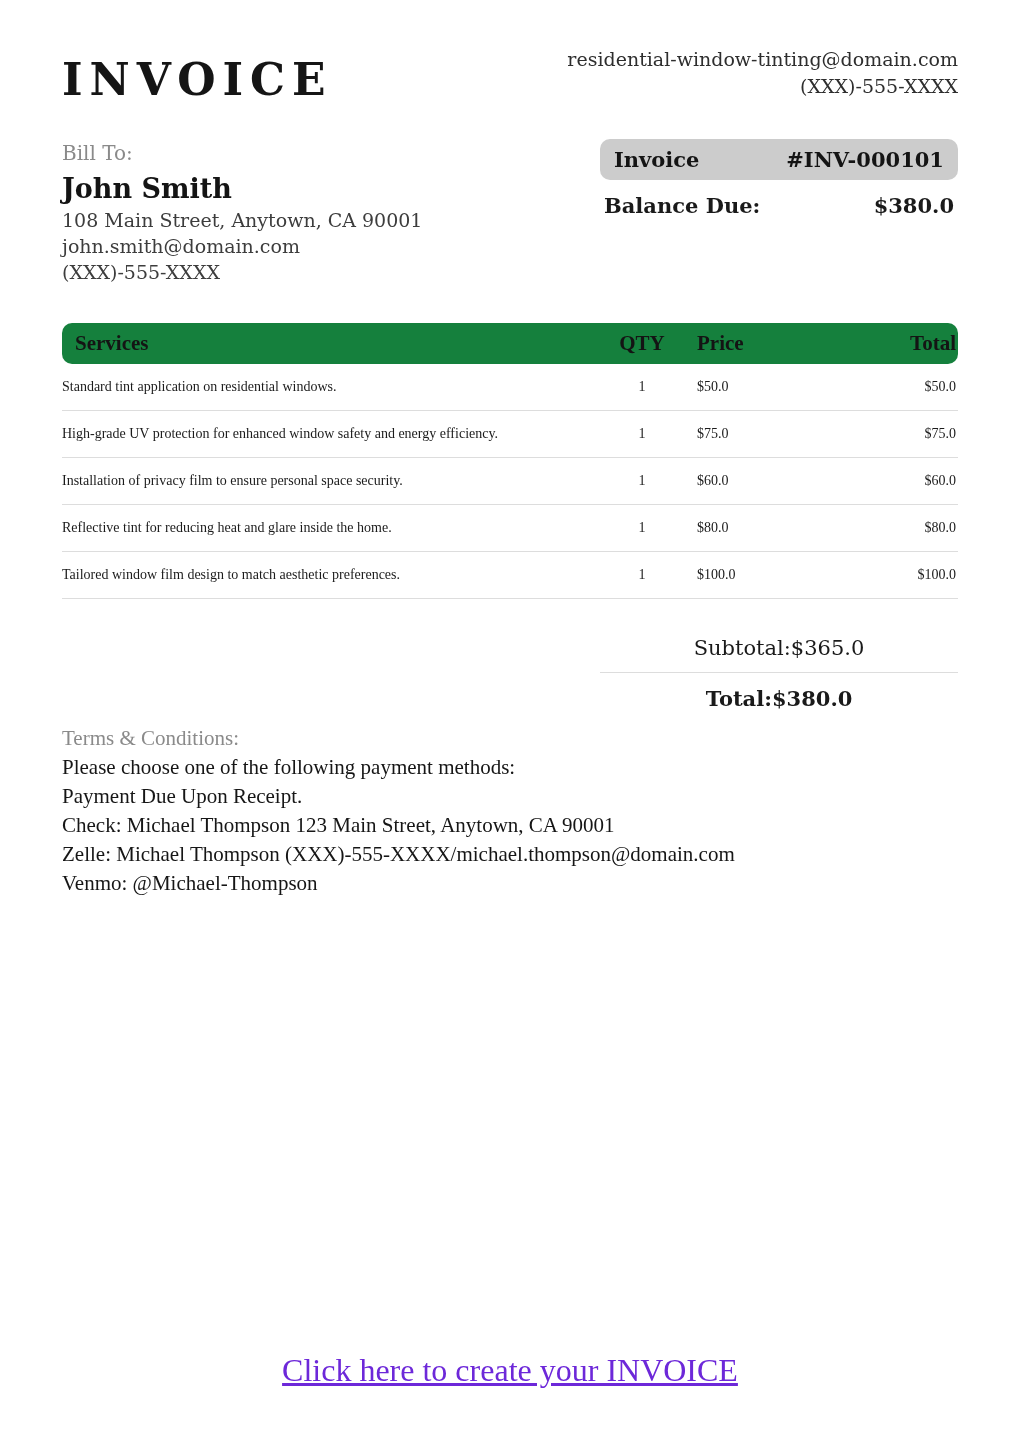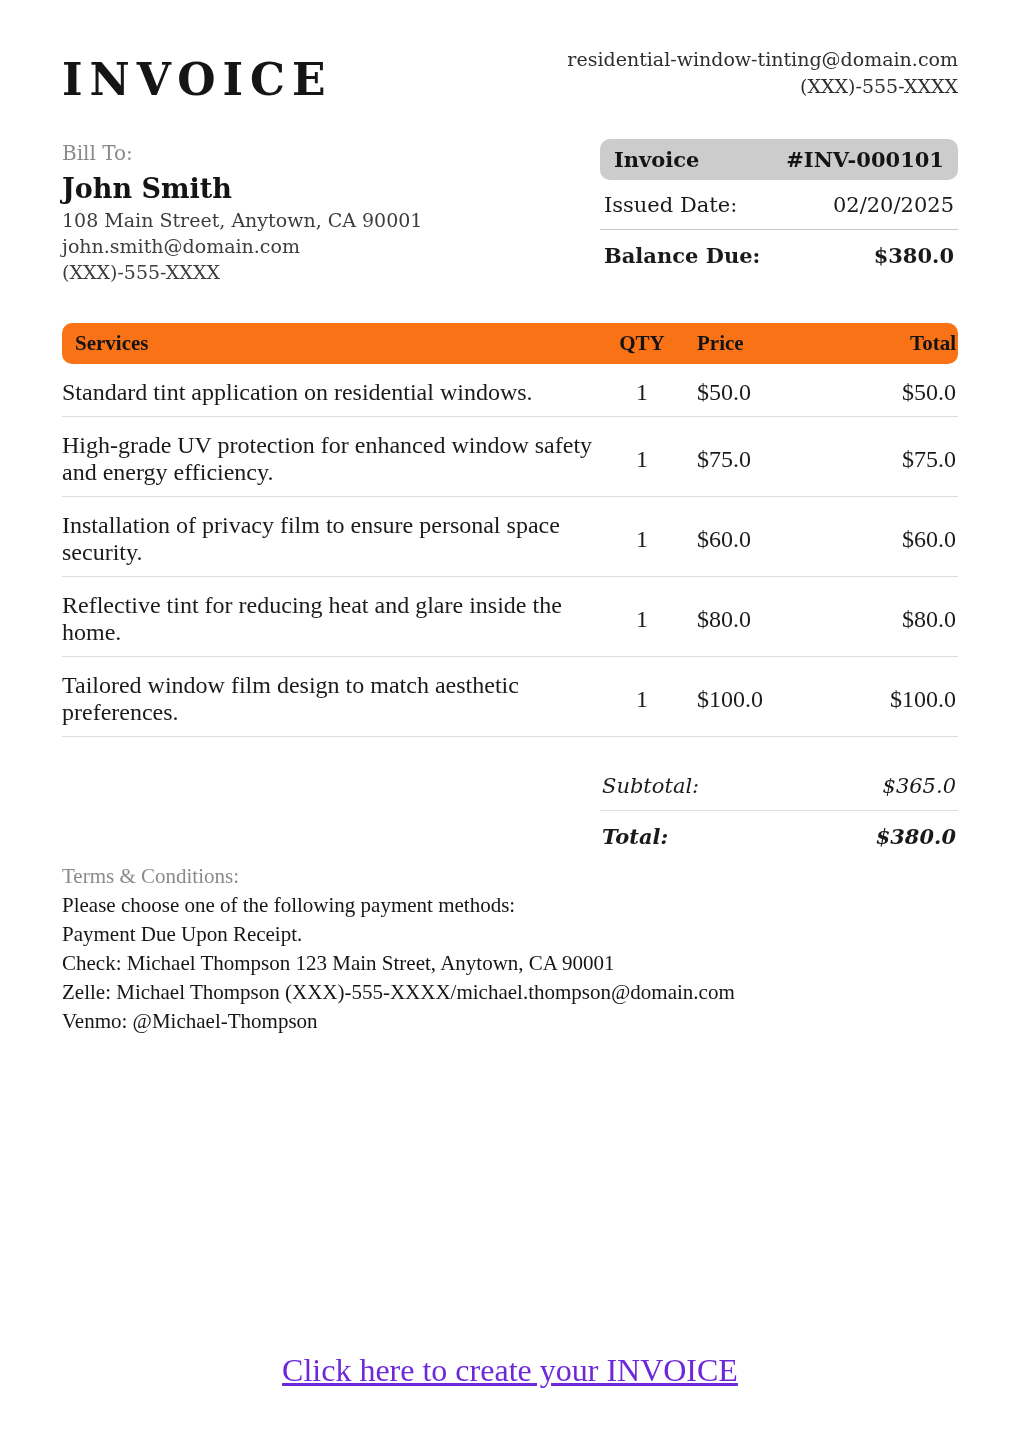--- a/index.html
+++ b/index.html
@@ -39,42 +39,41 @@
     display:flex; justify-content:space-between;
     padding:13px 4px 12px 4px; font-size:21px; color:#1a1a1a;
     border-bottom:1px solid #c9c9c9;
   }
   .meta-row.bold { font-weight:bold; border-bottom:none; }
 
   
   .table { margin-top:38px; }
   .t-grid { display:grid; grid-template-columns:545px 70px 100px 181px; align-items:center; }
   .t-head {
-    background:#f97316; border-radius:10px;
+    background:#15803d; border-radius:10px;
     padding:8px 0; font-weight:bold; font-size:21px; color:#141414;
   }
   .t-head .c-desc { padding-left:13px; }
   .t-head .c-total { padding-right:2px; }
   .c-qty { text-align:center; }
   .c-price { padding-left:20px; }
   .c-total { text-align:right; padding-right:2px; }
   .t-row {
-    padding:15px 0 10px 0;
+    padding:9px 0 10px 0;
     border-bottom:1px solid #dddddd;
-    font-size:24px; line-height:27px; color:#1b1b1b;
+    font-size:14px; line-height:27px; color:#1b1b1b;
   }
   .t-row .c-desc { padding-right:10px; }
 
   
   .totals { width:358px; margin-left:auto; margin-top:24px; font-family:"DejaVu Serif", serif; }
   .tot-row {
-    display:flex; justify-content:space-between;
+    display:flex; justify-content:center;
     padding:13px 2px 12px 2px; font-size:21px; color:#1a1a1a;
     border-bottom:1px solid #dddddd;
-    font-style:italic;
   }
   .tot-row.bold { font-weight:bold; border-bottom:none; }
 
   
   .terms { }
   .terms .muted-label { font-size:21px; line-height:30px; }
   .terms-line { font-size:21px; line-height:29px; color:#161616; }
 
   
   .cta-wrap { position:absolute; left:0; right:0; top:1352px; text-align:center; }
@@ -102,24 +101,20 @@
       <div class="cust-name">John Smith</div>
       <div class="cust-line">108 Main Street, Anytown, CA 90001</div>
       <div class="cust-line">john.smith@domain.com</div>
       <div class="cust-line">(XXX)-555-XXXX</div>
     </div>
 
     <div class="meta">
       <div class="meta-head">
         <span>Invoice</span>
         <span>#INV-000101</span>
-      </div>
-      <div class="meta-row">
-        <span>Issued Date:</span>
-        <span>02/20/2025</span>
       </div>
       <div class="meta-row bold">
         <span>Balance Due:</span>
         <span>$380.0</span>
       </div>
     </div>
   </div>
 
   <div class="table">
     <div class="t-grid t-head">

